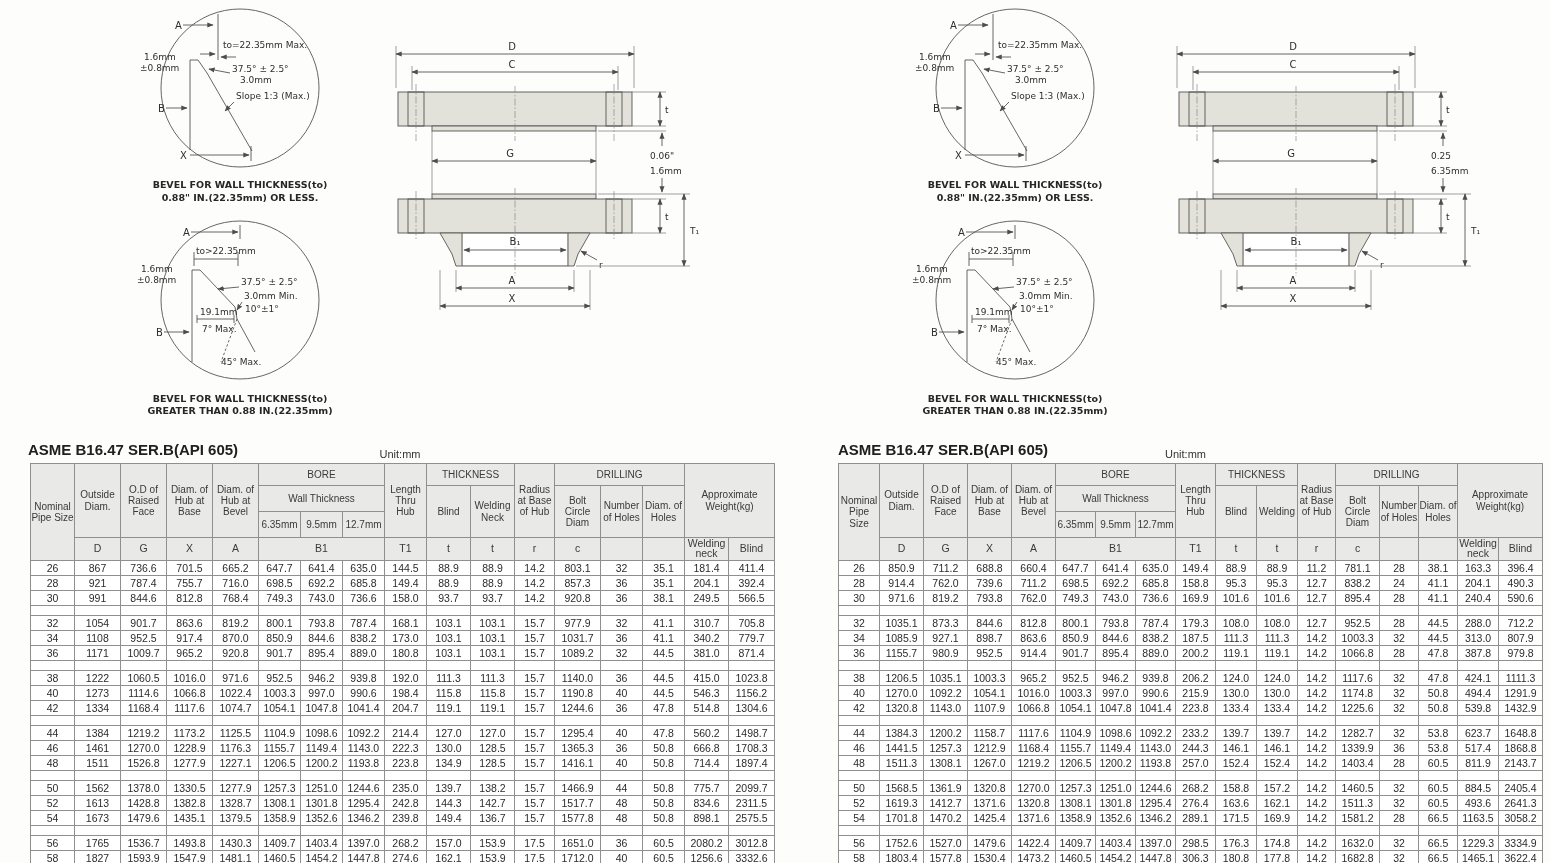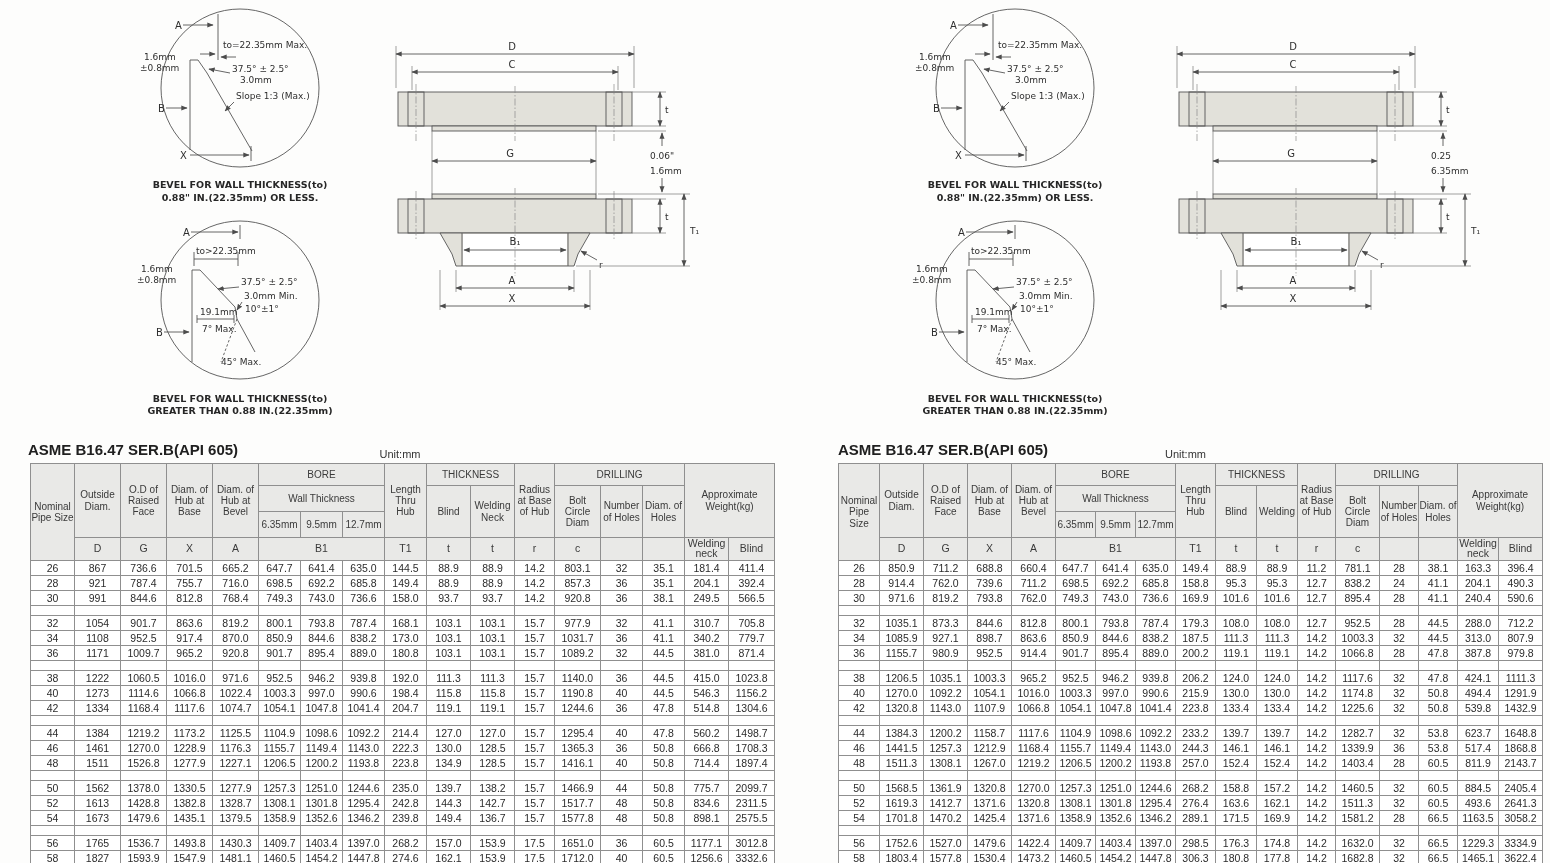--- a/index.html
+++ b/index.html
@@ -634,21 +634,21 @@
           <td>1409.7</td>
           <td>1403.4</td>
           <td>1397.0</td>
           <td>268.2</td>
           <td>157.0</td>
           <td>153.9</td>
           <td>17.5</td>
           <td>1651.0</td>
           <td>36</td>
           <td>60.5</td>
-          <td>1177.1</td>
+          <td>2080.2</td>
           <td>3012.8</td>
         </tr>
         <tr>
           <td>58</td>
           <td>1827</td>
           <td>1593.9</td>
           <td>1547.9</td>
           <td>1481.1</td>
           <td>1460.5</td>
           <td>1454.2</td>

